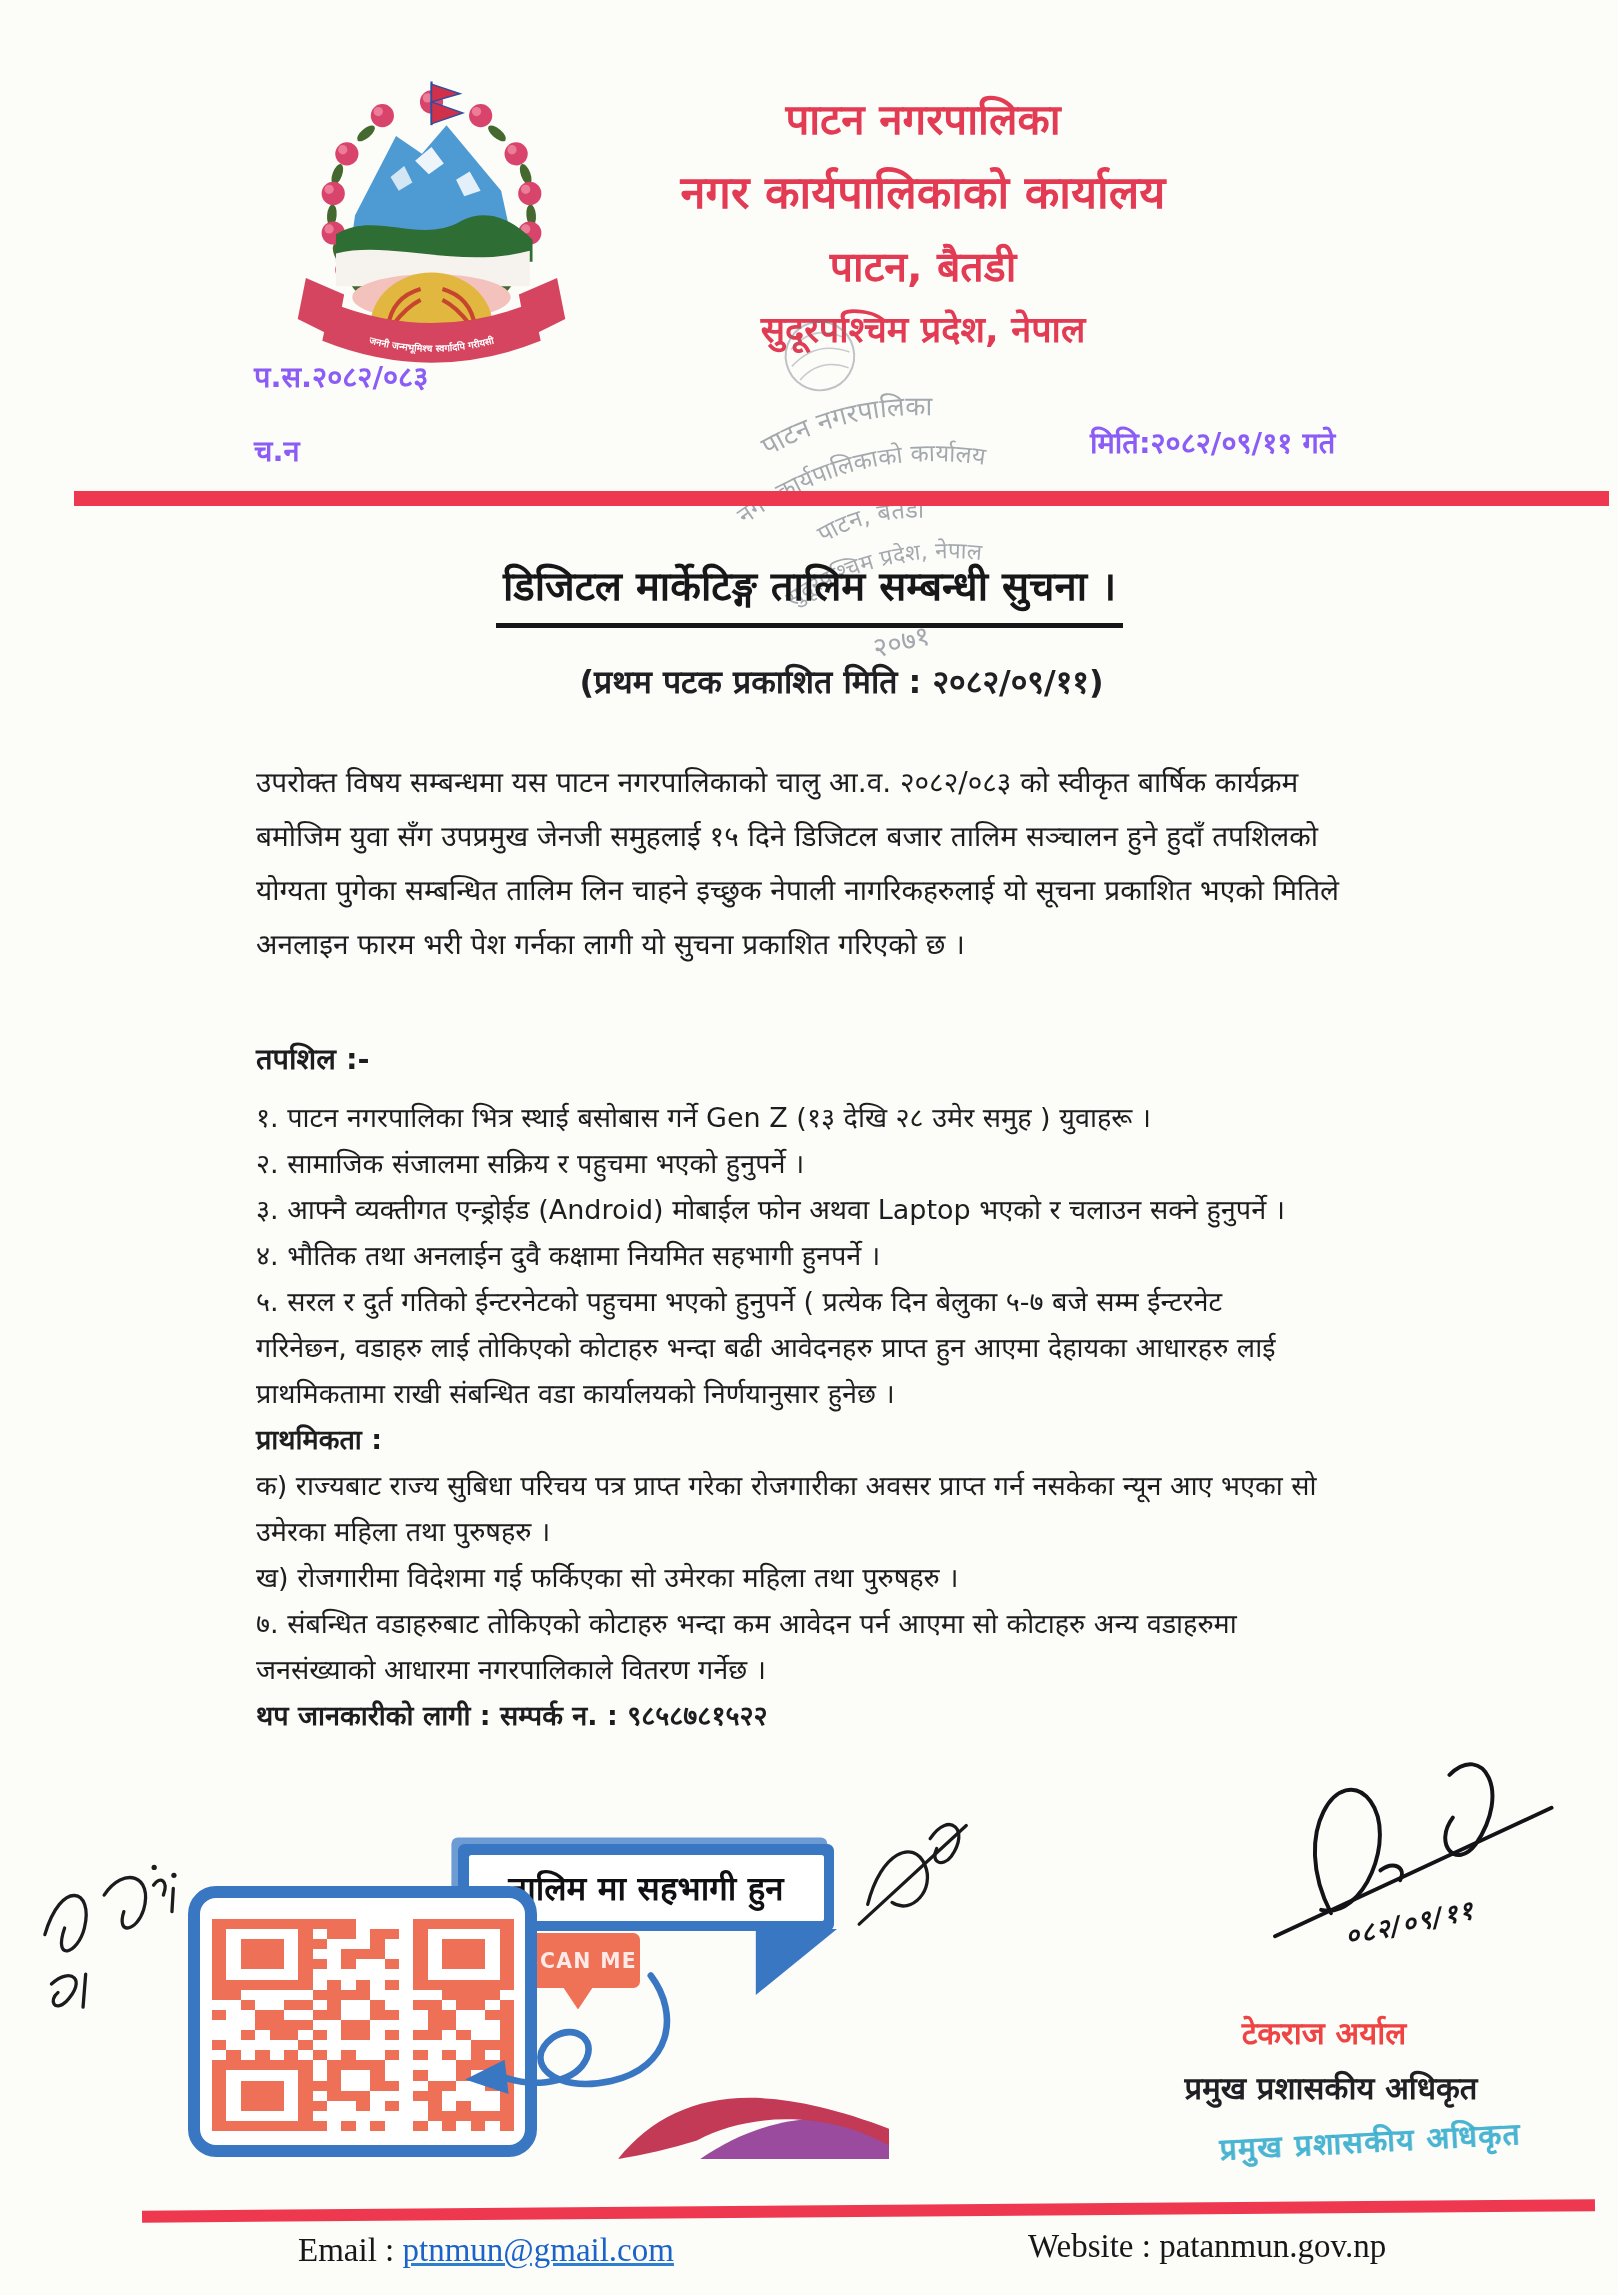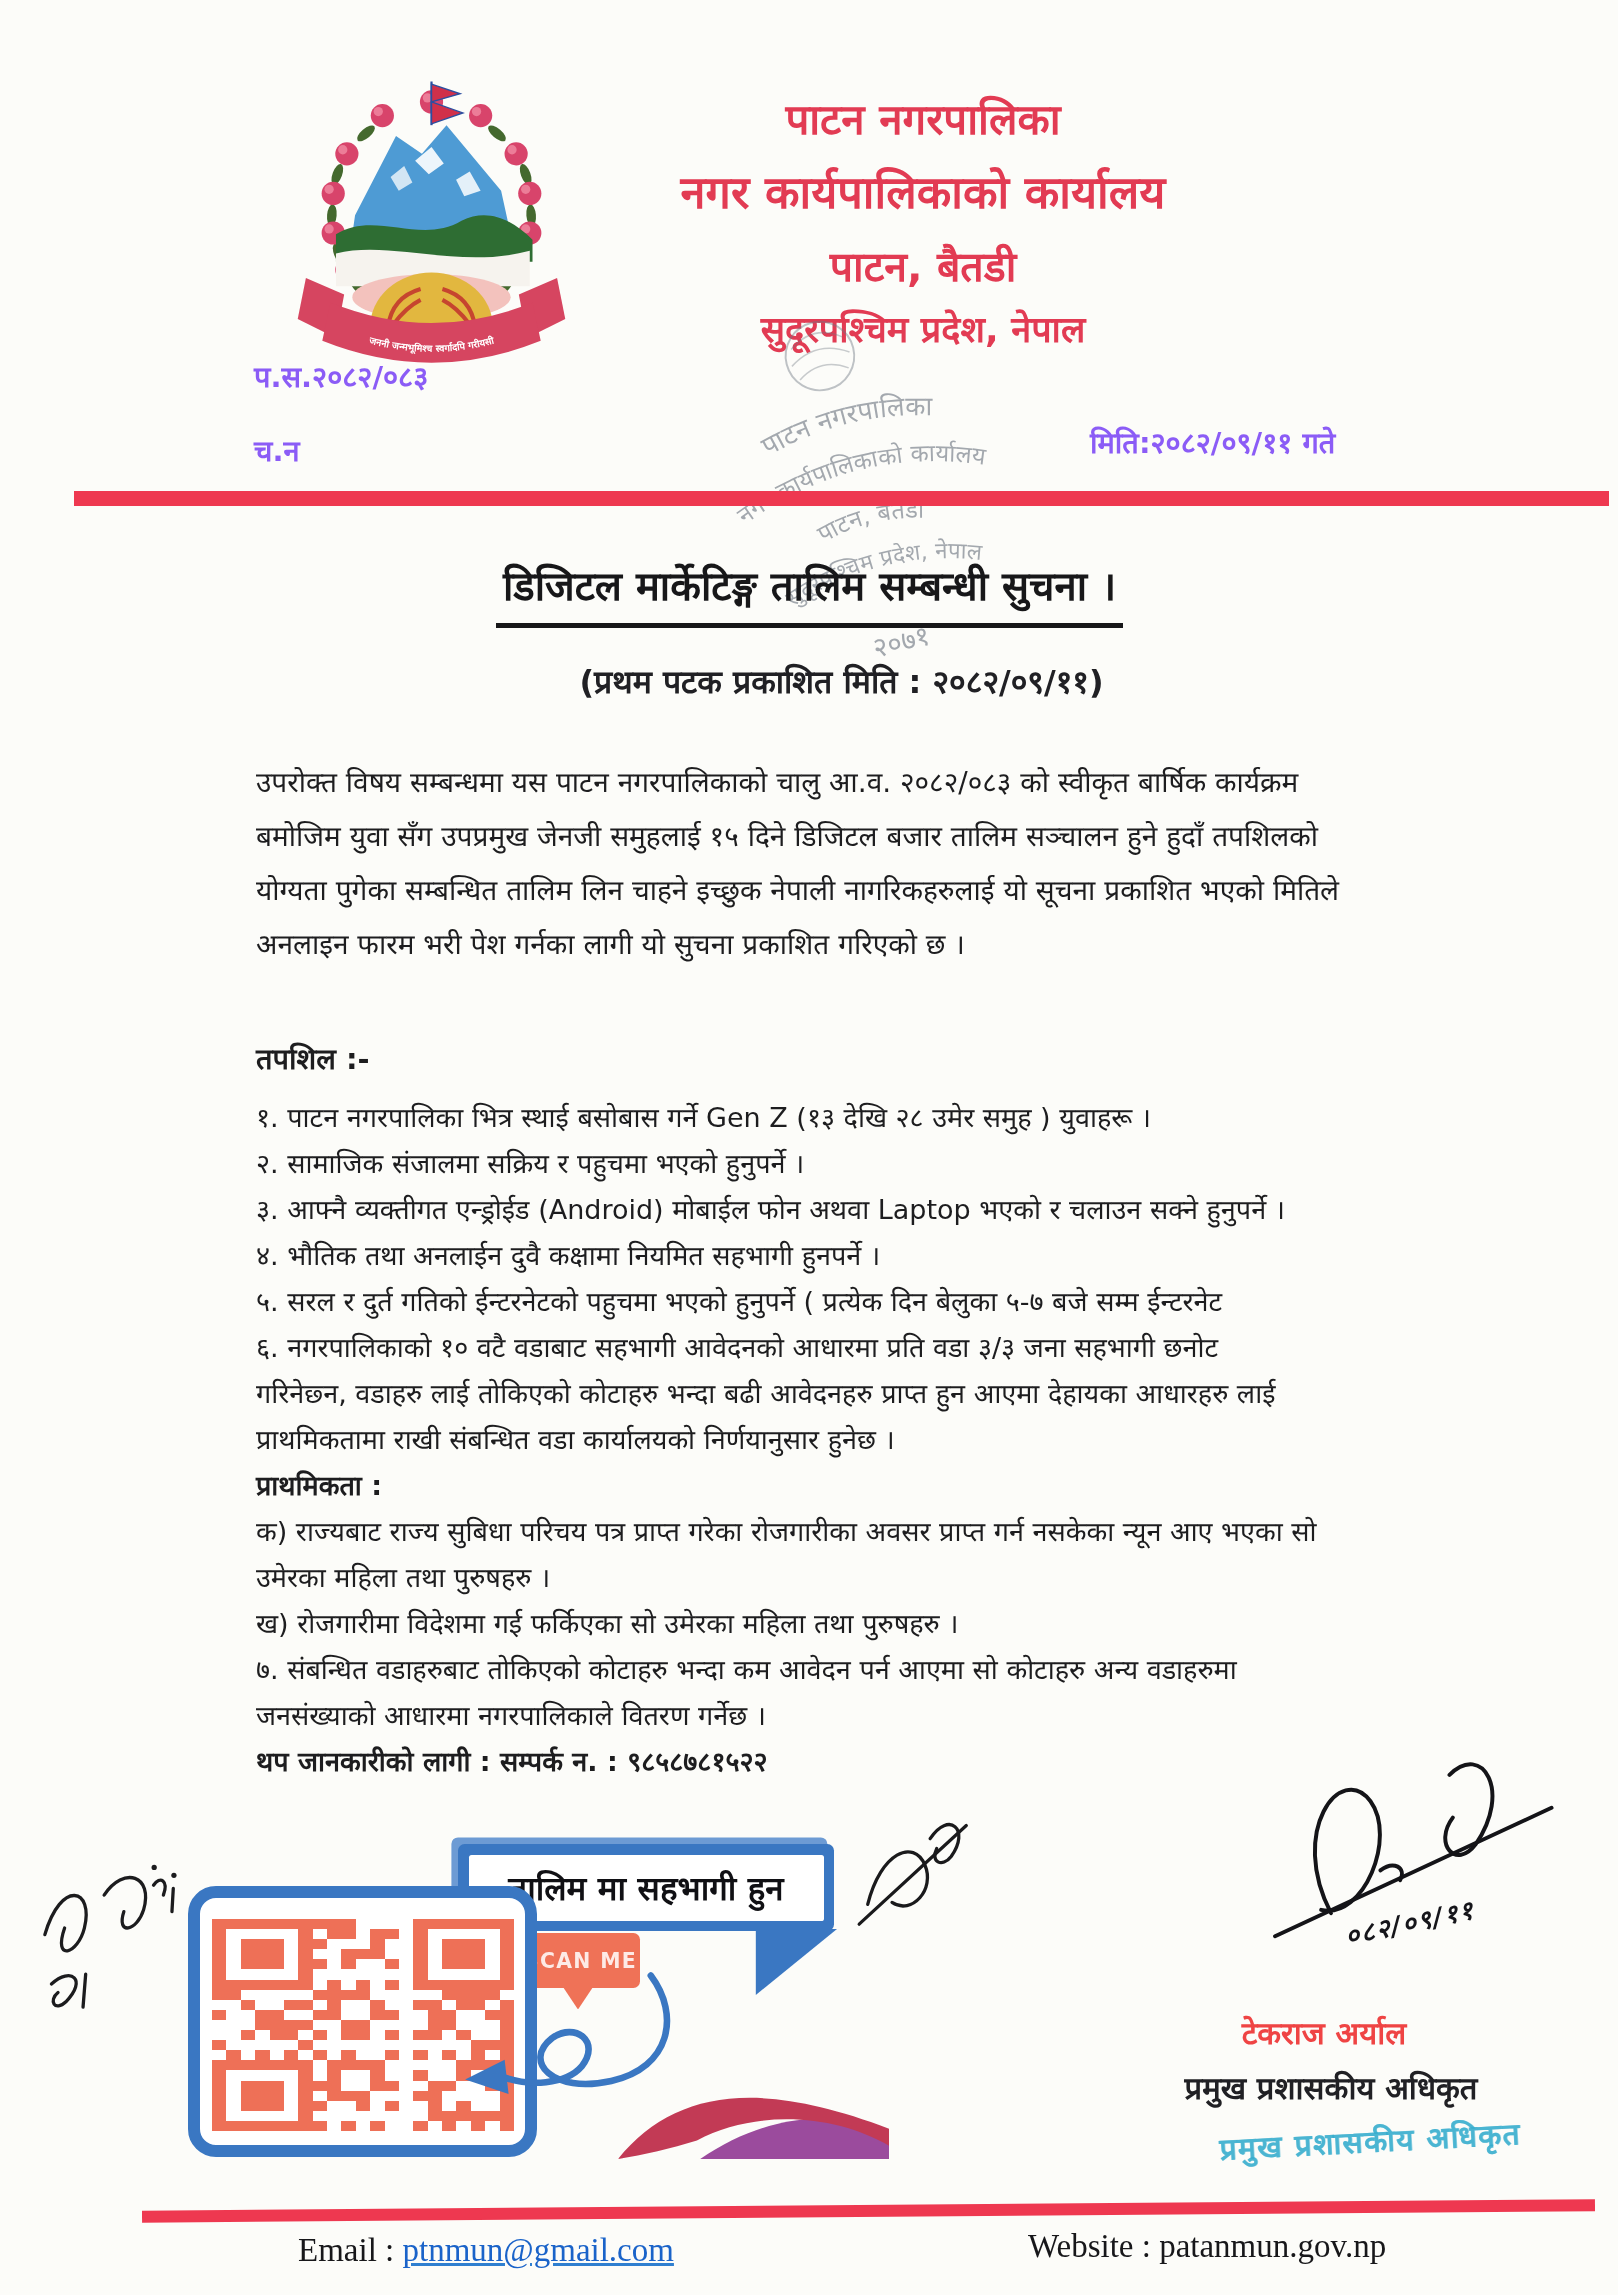--- a/index.html
+++ b/index.html
@@ -205,21 +205,20 @@
 </div>
 
 <div class="abs tapasil">तपशिल :-</div>
 
 <div class="abs list">
   <div class="bl">१. पाटन नगरपालिका भित्र स्थाई बसोबास गर्ने Gen Z (१३ देखि २८ उमेर समुह ) युवाहरू ।</div>
   <div class="bl">२. सामाजिक संजालमा सक्रिय र पहुचमा भएको हुनुपर्ने ।</div>
   <div class="bl">३. आफ्नै व्यक्तीगत एन्ड्रोईड (Android) मोबाईल फोन अथवा Laptop भएको र चलाउन सक्ने हुनुपर्ने ।</div>
   <div class="bl">४. भौतिक तथा अनलाईन दुवै कक्षामा नियमित सहभागी हुनपर्ने ।</div>
   <div class="bl">५. सरल र दुर्त गतिको ईन्टरनेटको पहुचमा भएको हुनुपर्ने ( प्रत्येक दिन बेलुका ५-७ बजे सम्म ईन्टरनेट</div>
-  <div class="bl">६. नगरपालिकाको १० वटै वडाबाट सहभागी आवेदनको आधारमा प्रति वडा ३/३ जना सहभागी छनोट</div>
   <div class="bl">गरिनेछ्न, वडाहरु लाई तोकिएको कोटाहरु भन्दा बढी आवेदनहरु प्राप्त हुन आएमा देहायका आधारहरु लाई</div>
   <div class="bl">प्राथमिकतामा राखी संबन्धित वडा कार्यालयको निर्णयानुसार हुनेछ ।</div>
   <div class="bl bold">प्राथमिकता :</div>
   <div class="bl">क) राज्यबाट राज्य सुबिधा परिचय पत्र प्राप्त गरेका रोजगारीका अवसर प्राप्त गर्न नसकेका न्यून आए भएका सो</div>
   <div class="bl">उमेरका महिला तथा पुरुषहरु ।</div>
   <div class="bl">ख) रोजगारीमा विदेशमा गई फर्किएका सो उमेरका महिला तथा पुरुषहरु ।</div>
   <div class="bl">७. संबन्धित वडाहरुबाट तोकिएको कोटाहरु भन्दा कम आवेदन पर्न आएमा सो कोटाहरु अन्य वडाहरुमा</div>
   <div class="bl">जनसंख्याको आधारमा नगरपालिकाले वितरण गर्नेछ ।</div>
   <div class="bl bold">थप जानकारीको लागी : सम्पर्क न. : ९८५८७८१५२२</div>
 </div>

